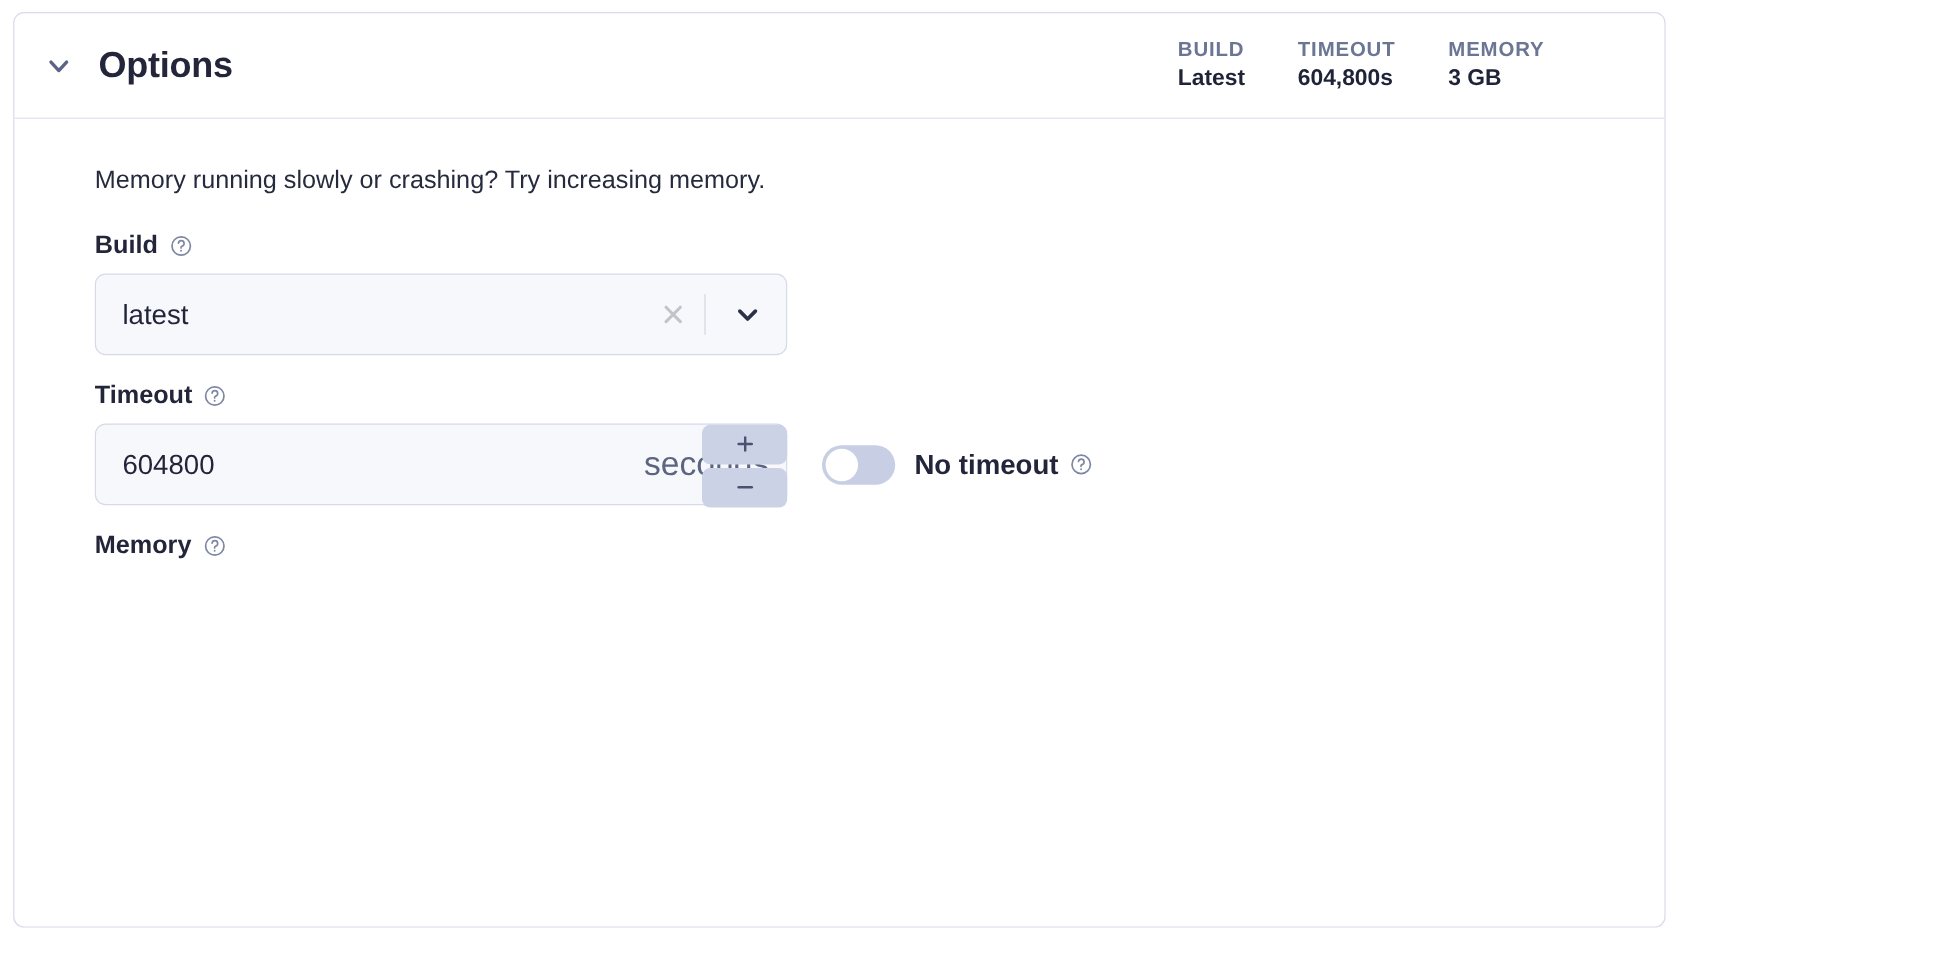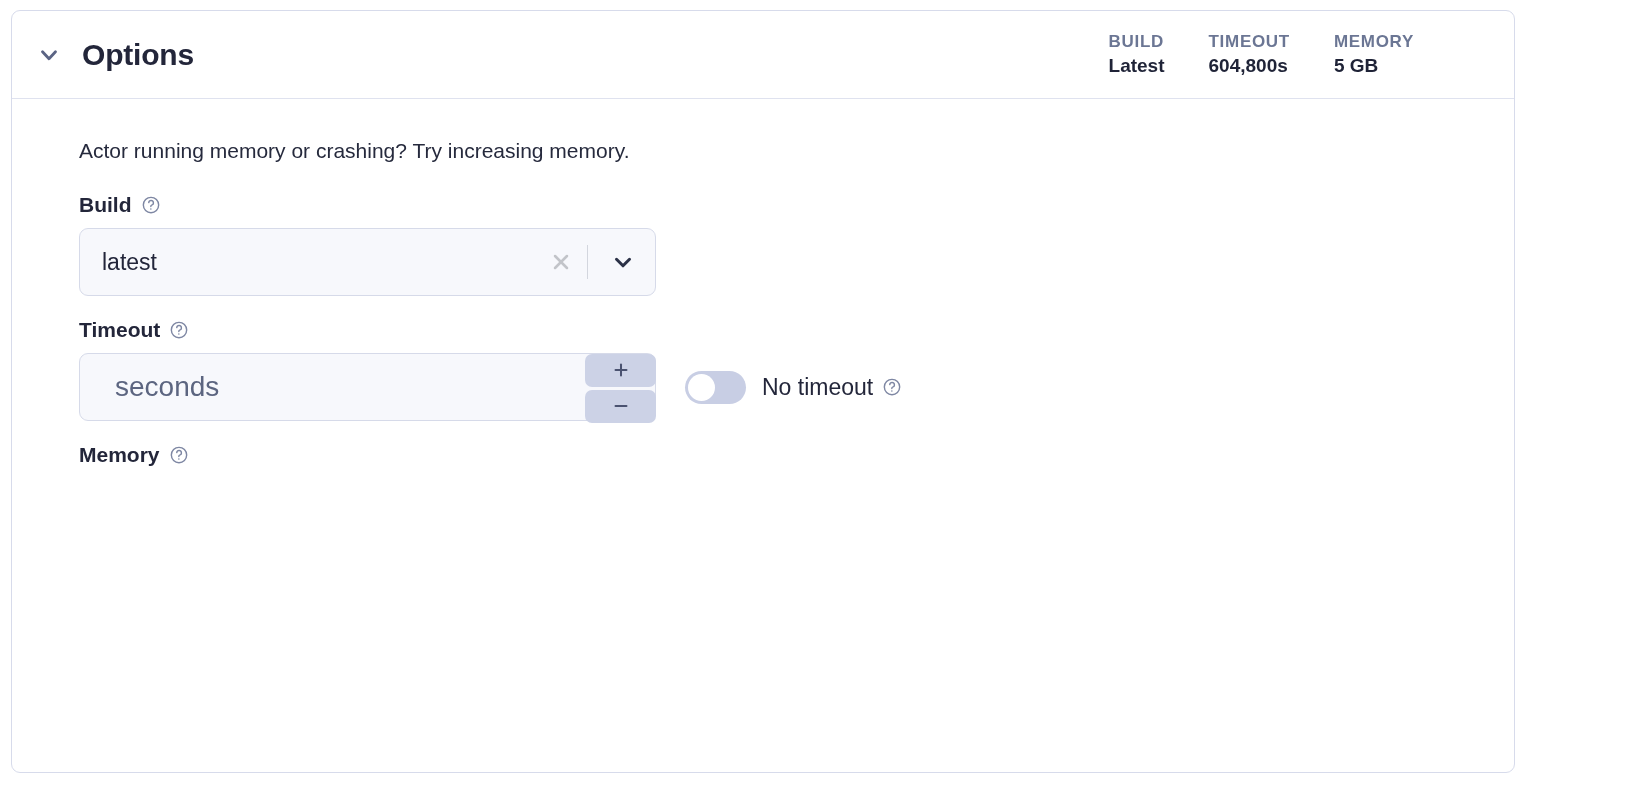--- a/index.html
+++ b/index.html
@@ -6,21 +6,21 @@
   html, body {
     width: 1626px; height: 796px;
     background: #ffffff;
     font-family: "Liberation Sans", sans-serif;
     -webkit-font-smoothing: antialiased;
   }
 
   .card {
     position: absolute;
     left: 11px; top: 10px;
-    width: 1504px; height: 763px;
+    width: 1377px; height: 763px;
     border: 1px solid #d7dbeb;
     border-radius: 9px;
     background: #ffffff;
     overflow: hidden;
   }
 
   
   .card-header {
     position: relative;
     height: 88px;
@@ -167,20 +167,21 @@
     left: 3px; top: 3px;
     width: 27px; height: 27px;
     background: #ffffff;
     border-radius: 50%;
   }
   .toggle-label {
     display: flex; align-items: center; gap: 9px;
     font-size: 23px;
     color: #23263a;
     white-space: nowrap;
+    font-weight: bold;
   }
 
   .field-block { margin-bottom: 22px; }
   .field-block.tight { margin-bottom: 21px; }
 
   .memory-note {
     margin-top: 14px;
     font-size: 21px;
     line-height: 38px;
     color: #69718f;
@@ -205,28 +206,28 @@
       <div class="stat">
         <div class="stat-label">BUILD</div>
         <div class="stat-value">Latest</div>
       </div>
       <div class="stat">
         <div class="stat-label">TIMEOUT</div>
         <div class="stat-value">604,800s</div>
       </div>
       <div class="stat">
         <div class="stat-label">MEMORY</div>
-        <div class="stat-value">5 GB</div>
+        <div class="stat-value">3 GB</div>
       </div>
     </div>
   </div>
 
   <div class="card-body">
 
-    <div class="body-hint">Actor running memory or crashing? Try increasing memory.</div>
+    <div class="body-hint">Memory running slowly or crashing? Try increasing memory.</div>
 
     <div class="field-block">
       <div class="field-label">
         <span class="field-label-text">Build</span>
         <span>
           <svg class="help-icon" viewBox="0 0 24 24" fill="none" stroke="#7e87a3" stroke-width="1.7">
             <circle cx="12" cy="12" r="9.2"></circle>
             <path d="M9.3 9.1a2.8 2.8 0 1 1 3.4 3.1c-.6.2-.9.7-.9 1.3v.4" stroke-linecap="round"></path>
             <circle cx="11.85" cy="16.8" r="0.95" fill="#7e87a3" stroke="none"></circle>
           </svg>
@@ -257,20 +258,21 @@
           <svg class="help-icon" viewBox="0 0 24 24" fill="none" stroke="#7e87a3" stroke-width="1.7">
             <circle cx="12" cy="12" r="9.2"></circle>
             <path d="M9.3 9.1a2.8 2.8 0 1 1 3.4 3.1c-.6.2-.9.7-.9 1.3v.4" stroke-linecap="round"></path>
             <circle cx="11.85" cy="16.8" r="0.95" fill="#7e87a3" stroke="none"></circle>
           </svg>
         </span>
       </div>
 
       <div class="field-row">
         <div class="input-shell">
+          <span class="input-value">604800</span>
           <span class="input-unit">seconds</span>
           <span class="stepper">
             <button class="stepper-btn">
               <svg width="22" height="22" viewBox="0 0 24 24" fill="none" stroke="currentColor" stroke-width="2.2" stroke-linecap="round">
                 <line x1="12" y1="6" x2="12" y2="18"></line>
                 <line x1="6" y1="12" x2="18" y2="12"></line>
               </svg>
             </button>
             <button class="stepper-btn">
               <svg width="22" height="22" viewBox="0 0 24 24" fill="none" stroke="currentColor" stroke-width="2.2" stroke-linecap="round">

